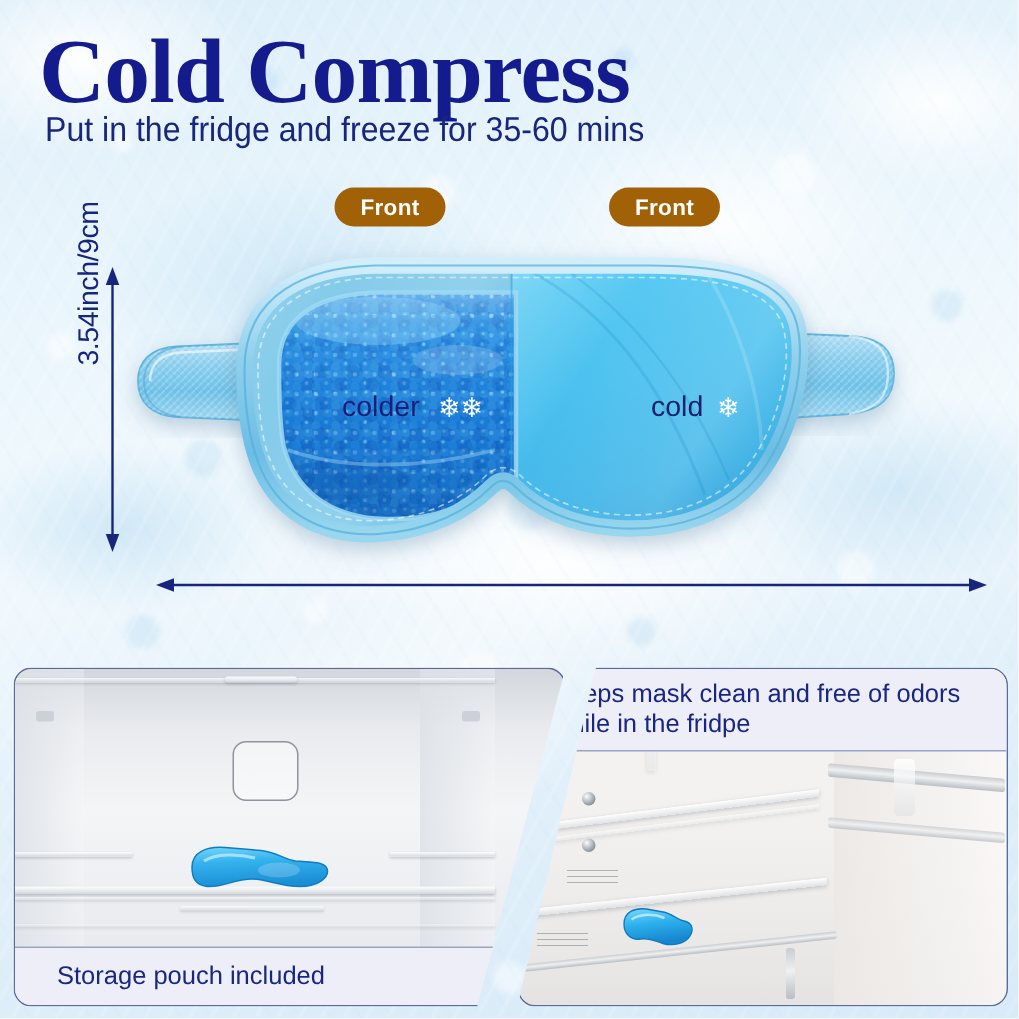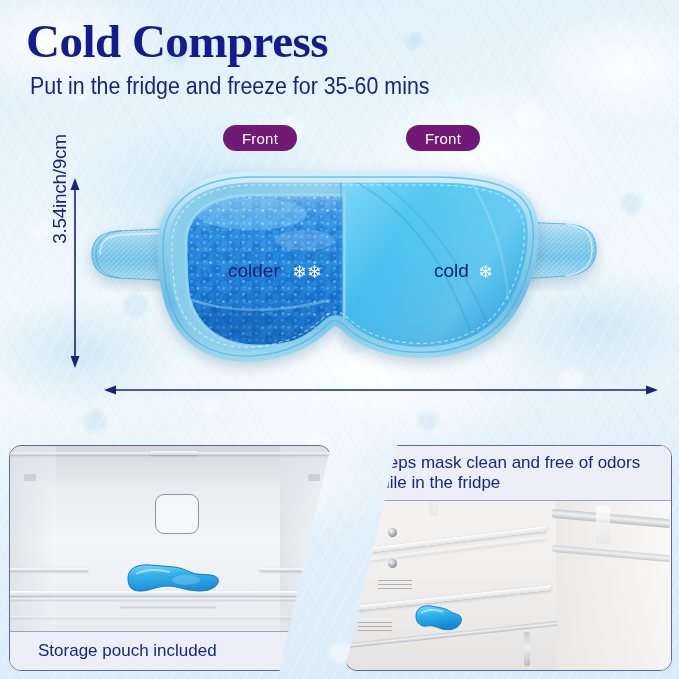--- a/index.html
+++ b/index.html
@@ -71,21 +71,21 @@
     filter: blur(0.7px);
   }
 
   
   .title {
     position: absolute;
     left: 26px;
     top: 18px;
     font-family: "Liberation Serif", serif;
     font-weight: bold;
-    font-size: 47px;
+    font-size: 61px;
     letter-spacing: -0.5px;
     color: #141b8c;
     line-height: 1;
     white-space: nowrap;
   }
   .subtitle {
     position: absolute;
     left: 30px;
     top: 73px;
     font-family: "Liberation Sans", sans-serif;
@@ -95,24 +95,24 @@
     white-space: nowrap;
     transform: scaleX(0.93);
     transform-origin: left center;
   }
 
   
   .badge {
     position: absolute;
     height: 26px;
     border-radius: 13px;
-    background: #701a75;
+    background: #a16207;
     color: #ffffff;
     font-size: 15px;
-    font-weight: normal;
+    font-weight: bold;
     display: flex;
     align-items: center;
     justify-content: center;
     letter-spacing: 0.2px;
   }
   #badge-front { left: 223px; top: 125px; width: 74px; }
   #badge-back  { left: 406px; top: 125px; width: 74px; }
 
   
   .mask-wrap {
@@ -159,20 +159,21 @@
   }
   #panel-left {
     left: 9px;
     top: 445px;
     width: 320px;
     height: 224px;
     border-radius: 12px;
     border: 1px solid #5b6a99;
     clip-path: polygon(0 0, 100% 0, 100% 0, 84% 100%, 0 100%);
     background: linear-gradient(180deg,#d3d7dc 0%, #e9ebee 18%, #f4f5f7 42%, #eceef1 70%, #e4e6ea 100%);
+    padding-left: 46px;
   }
   #panel-right {
     left: 345px;
     top: 445px;
     width: 325px;
     height: 224px;
     border-radius: 12px;
     border: 1px solid #5b6a99;
     clip-path: polygon(16% 0, 100% 0, 100% 100%, 0 100%);
     background: linear-gradient(180deg,#dfe0e2 0%, #f0f0f0 20%, #f7f6f5 45%, #ececec 75%, #e2e2e3 100%);

